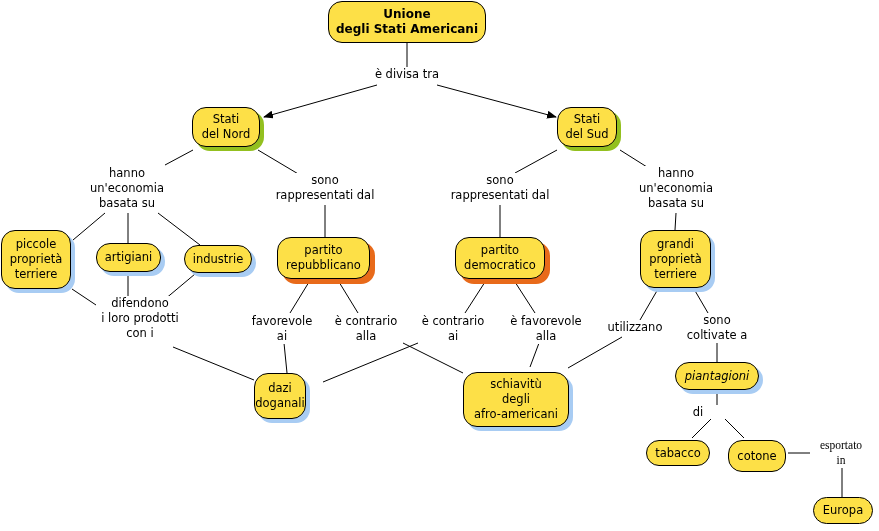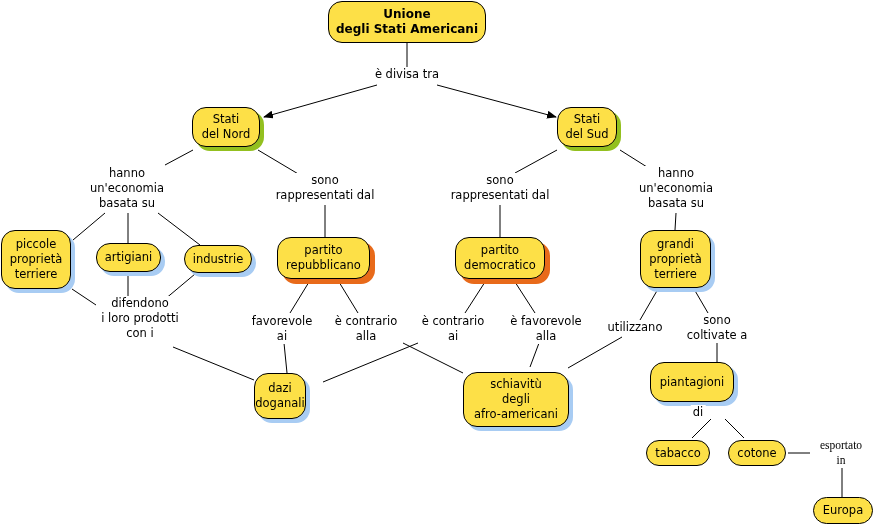--- a/index.html
+++ b/index.html
@@ -95,23 +95,23 @@
 <div class="node shadow-blue" style="left:640px;top:230px;width:71px;height:58px;">grandi
 proprietà
 terriere</div>
 
 <div class="node shadow-blue" style="left:254px;top:373px;width:52px;height:46px;">dazi
 doganali</div>
 <div class="node shadow-blue" style="left:463px;top:372px;width:106px;height:55px;">schiavitù
 degli
 afro-americani</div>
 
-<div class="node shadow-blue" style="left:650px;top:362px;width:84px;height:40px;">piantagioni</div>
+<div class="node shadow-blue" style="left:675px;top:362px;width:84px;height:28px;font-style:italic;">piantagioni</div>
 <div class="node" style="left:646px;top:440px;width:64px;height:26px;">tabacco</div>
-<div class="node" style="left:728px;top:440px;width:58px;height:26px;">cotone</div>
+<div class="node" style="left:728px;top:440px;width:58px;height:32px;">cotone</div>
 <div class="node" style="left:813px;top:497px;width:60px;height:27px;">Europa</div>
 
 <div class="lbl" style="left:407px;top:67px;">è divisa tra</div>
 <div class="lbl" style="left:127px;top:166px;">hanno
 un'economia
 basata su</div>
 <div class="lbl" style="left:325px;top:173px;">sono
 rappresentati dal</div>
 <div class="lbl" style="left:500px;top:173px;">sono
 rappresentati dal</div>

